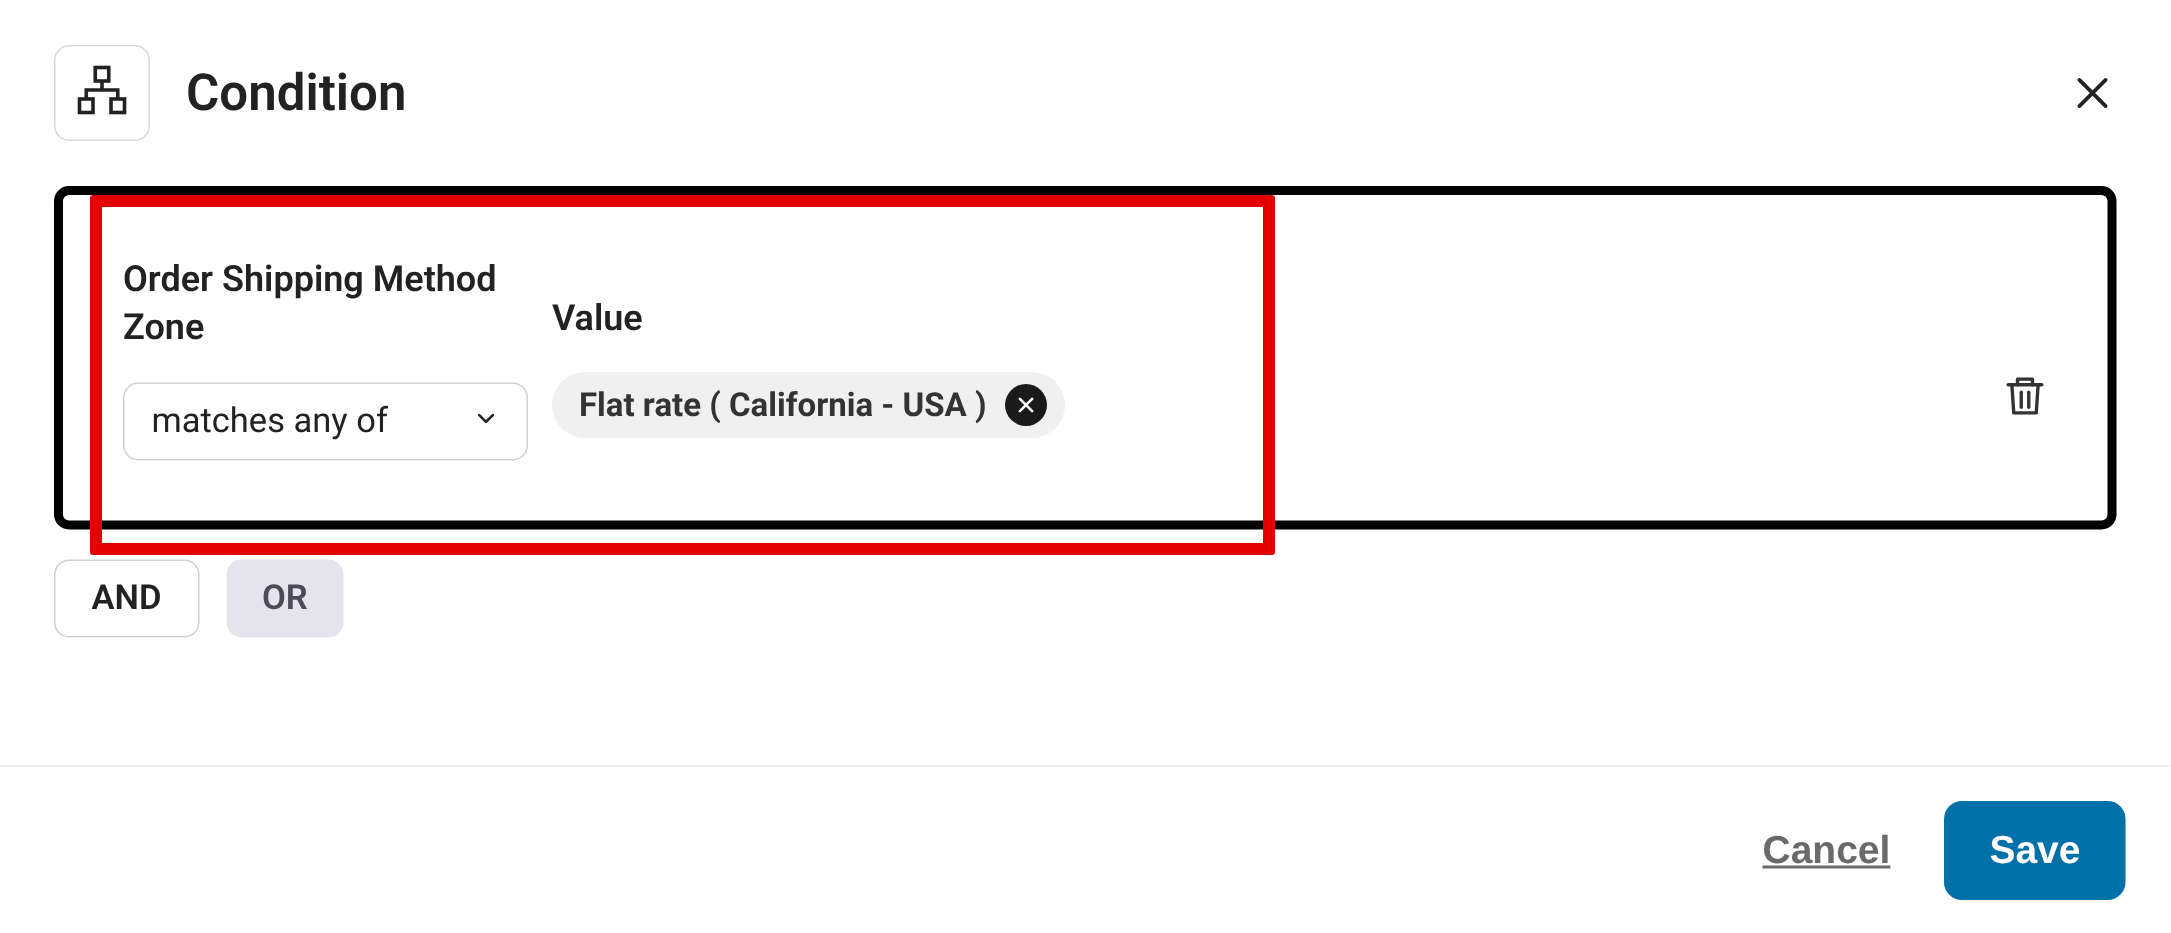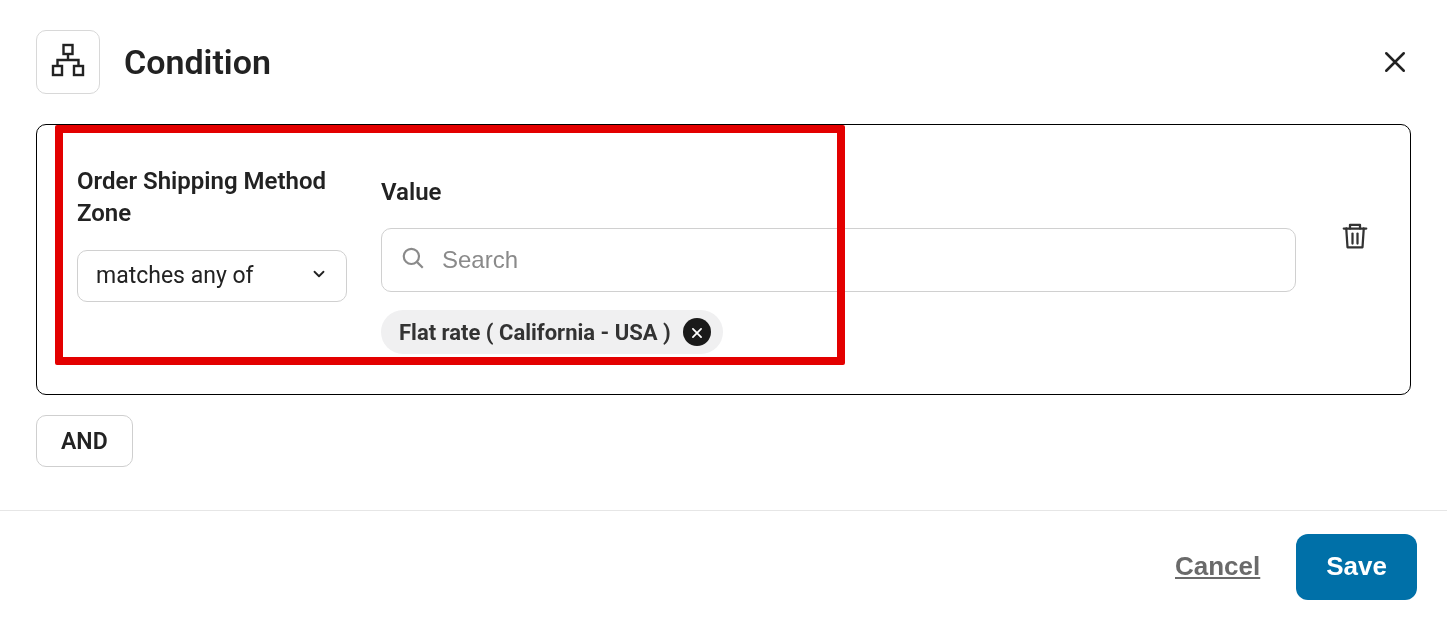--- a/index.html
+++ b/index.html
@@ -51,26 +51,26 @@
     justify-content: center;
     cursor: pointer;
     color: #222;
   }
   
   .body {
     flex: 1;
     padding: 10px 36px 0 36px;
   }
   .condition-row {
-    border: 1px solid #000000;
+    border: 6px solid #000000;
     border-radius: 10px;
     padding: 40px 40px 40px 40px;
     display: flex;
-    align-items: flex-start;
-    gap: 34px;
+    align-items: center;
+    gap: 16px;
     position: relative;
   }
   .highlight-rect {
     position: absolute;
     top: 0;
     left: 18px;
     width: 790px;
     height: 240px;
     border: 8px solid #e30000;
     pointer-events: none;
@@ -260,29 +260,20 @@
           <span>
             <svg width="18" height="18" viewBox="0 0 24 24" fill="none" stroke="#222" stroke-width="2.4" stroke-linecap="round" stroke-linejoin="round">
               <polyline points="6 9 12 15 18 9"></polyline>
             </svg>
           </span>
         </div>
       </div>
 
       <div class="col-right">
         <div class="field-label">Value</div>
-        <div class="search-box">
-          <span>
-            <svg width="26" height="26" viewBox="0 0 24 24" fill="none" stroke="#8a8a8a" stroke-width="2">
-              <circle cx="10.5" cy="10.5" r="7"></circle>
-              <line x1="21" y1="21" x2="15.8" y2="15.8"></line>
-            </svg>
-          </span>
-          <input class="search-input" type="text" placeholder="Search" style="">
-        </div>
         <div class="chip-row">
           <div class="chip">
             <span>Flat rate ( California - USA )</span>
             <span class="chip-remove">
               <span>
                 <svg width="14" height="14" viewBox="0 0 24 24" fill="none" stroke="#fff" stroke-width="3" stroke-linecap="round">
                   <path d="M5 5 L19 19 M19 5 L5 19"></path>
                 </svg>
               </span>
             </span>
@@ -302,20 +293,23 @@
             </svg>
           </span>
         </span>
       </div>
     </div>
 
     <div class="logic-row">
       <div class="logic-btn logic-and">
         <span>AND</span>
       </div>
+      <div class="logic-btn logic-or">
+        <span>OR</span>
+      </div>
     </div>
   </div>
 
   <div class="footer">
     <button class="cancel-btn">
       <span>Cancel</span>
     </button>
     <button class="save-btn">
       <span>Save</span>
     </button>

